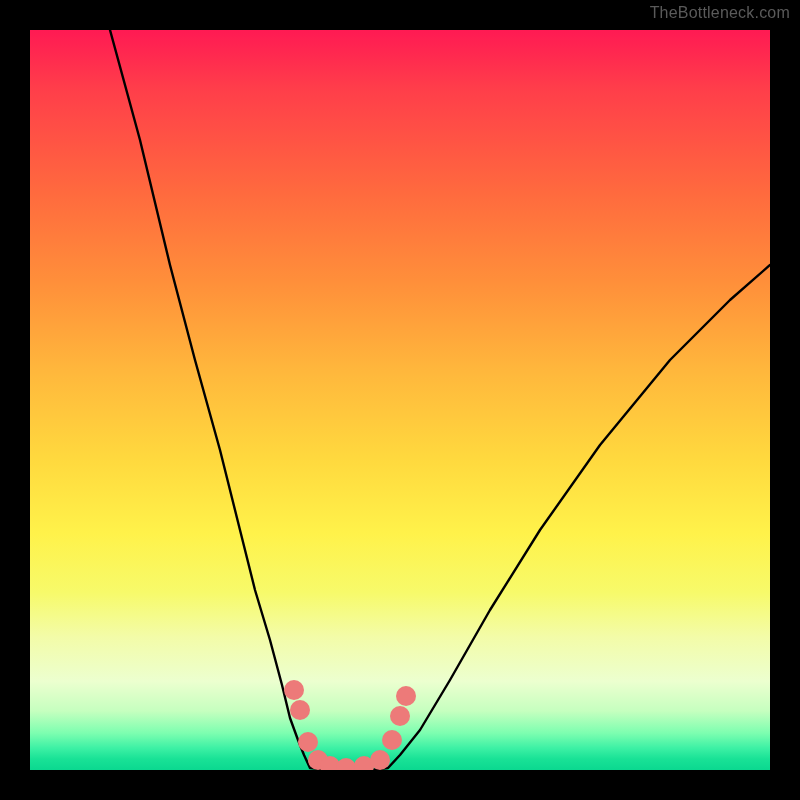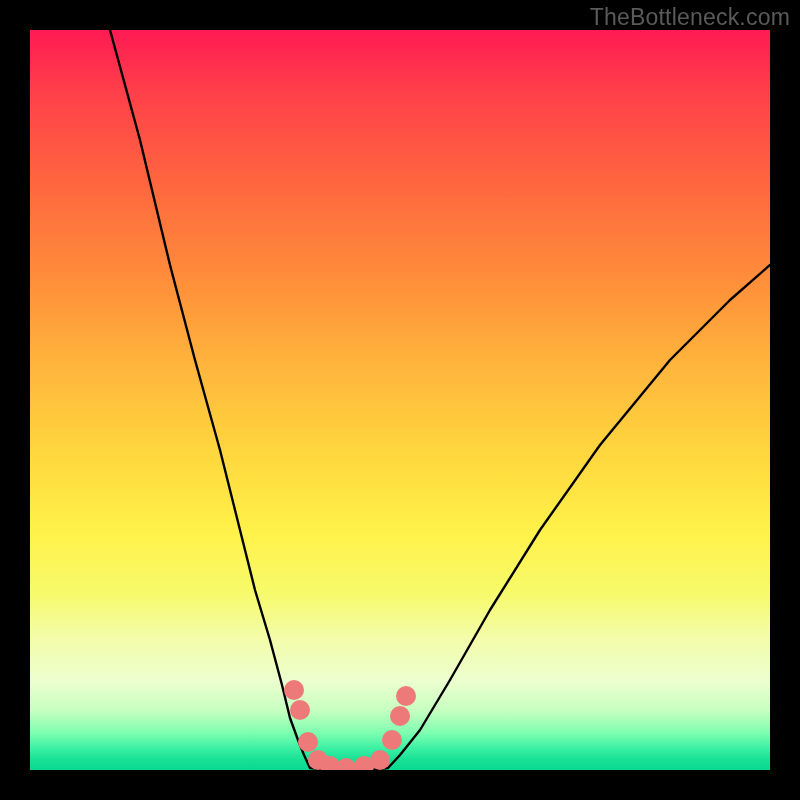--- a/index.html
+++ b/index.html
@@ -42,21 +42,21 @@
       #3ef1a5 97%,
       #19e296 98.5%,
       #0bd890 100%
     );
   }
   .watermark {
     position: absolute;
     top: 4px;
     right: 10px;
     color: #5a5a5a;
-    font-size: 23px;
+    font-size: 16px;
     font-weight: 500;
     letter-spacing: 0.2px;
     z-index: 20;
   }
   svg.curve {
     position: absolute;
     top: 0;
     left: 0;
     width: 740px;
     height: 740px;

